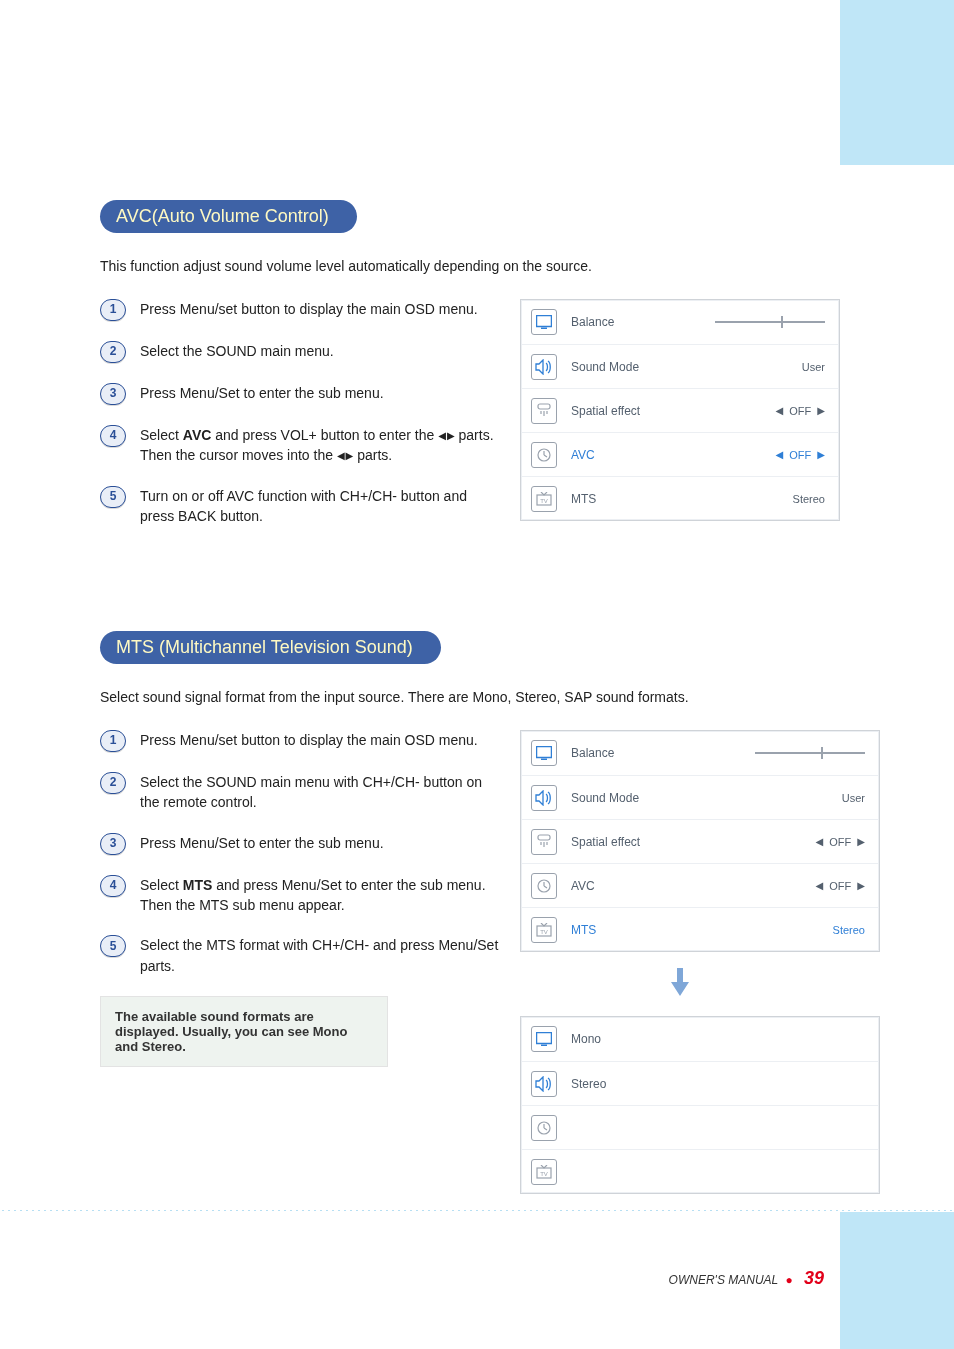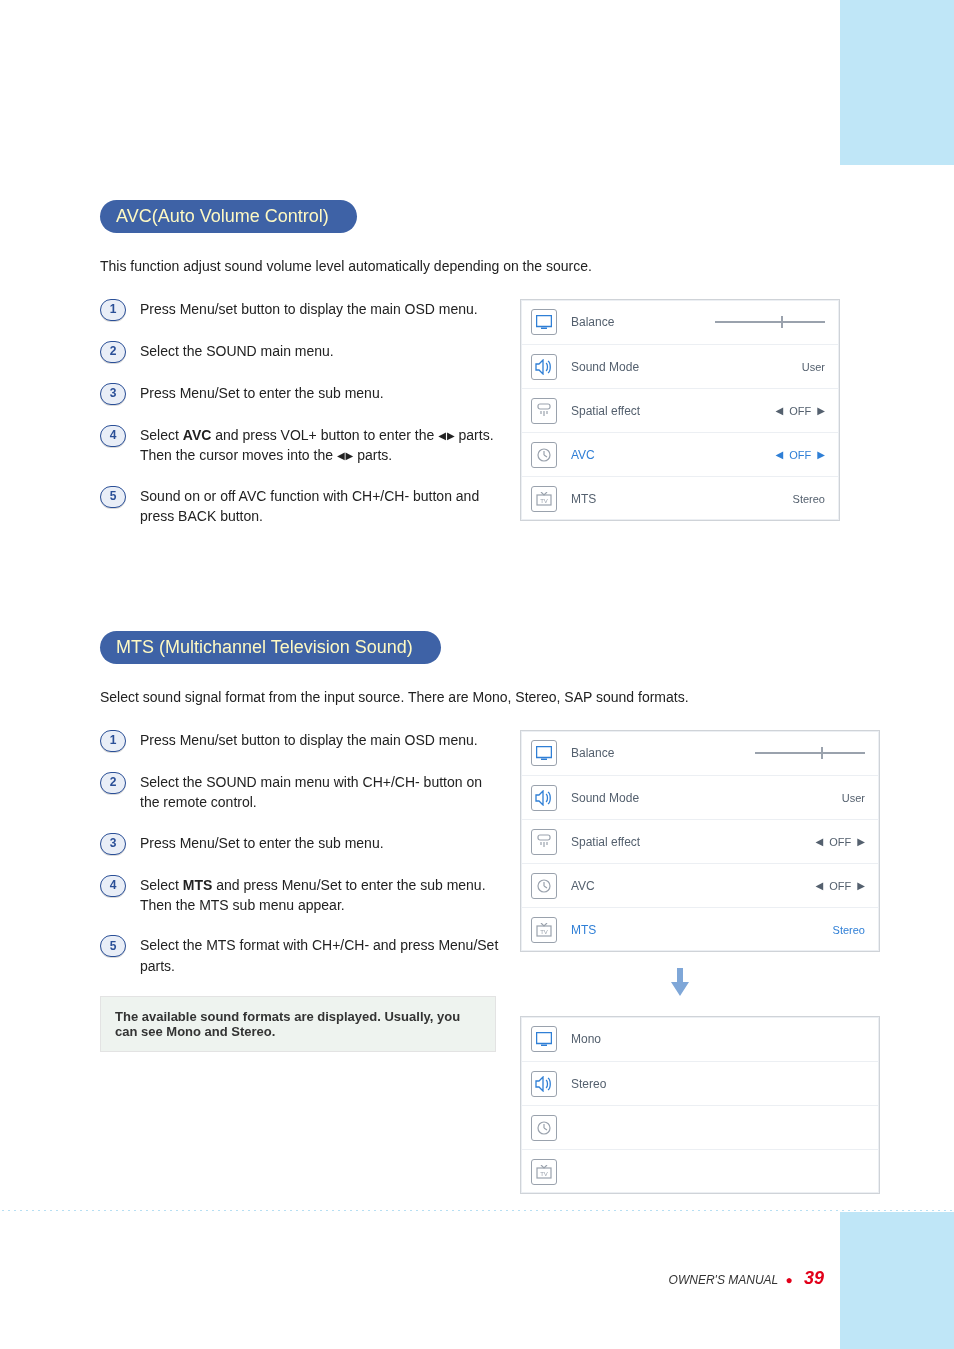--- a/index.html
+++ b/index.html
@@ -13,21 +13,21 @@
 
   .pill { background: #3e62a6; color: #fef9c3; border-radius: 999px; padding: 6px 28px 6px 16px; font-weight: normal; font-size: 18px; display: inline-block; margin-bottom: 25px; }
   .intro { font-size: 14px; color: #222; margin-bottom: 25px; }
 
   .body-row { display: flex; gap: 20px; align-items: flex-start; }
   .steps { flex: 0 0 400px; }
   .step { display: flex; align-items: flex-start; gap: 14px; margin-bottom: 20px; font-size: 14px; color: #222; line-height: 1.45; }
   .step .num { flex: 0 0 26px; height: 22px; border-radius: 11px; border: 1px solid #2a4f97; background: #e9eef7; color: #2a4f97; font-weight: bold; font-size: 12px; display: flex; align-items: center; justify-content: center; box-shadow: 0 1px 0 rgba(0,0,0,.15); }
   .step .txt b { font-weight: bold; }
 
-  .note { background: #eef3ef; border: 1px solid #e3e3e3; padding: 12px 14px; font-size: 13px; font-weight: bold; color: #333; width: 396px; margin-top: 10px; }
+  .note { background: #eef3ef; border: 1px solid #e3e3e3; padding: 12px 14px; font-size: 13px; font-weight: bold; color: #333; width: 288px; margin-top: 10px; }
 
   .osd { width: 360px; border: 1px solid #cfd3d8; box-shadow: 0 0 0 1px #eceff3 inset; }
   .osd-row { display: flex; align-items: center; height: 44px; padding: 0 14px 0 0; font-size: 12px; }
   .osd-row + .osd-row { border-top: 1px solid #eceff3; }
   .osd-icon { width: 46px; display: flex; justify-content: center; }
   .osd-icon .box { width: 26px; height: 26px; border: 1px solid #9aa2ad; border-radius: 3px; display: flex; align-items: center; justify-content: center; }
   .osd-label { flex: 1; color: #54606e; padding-left: 4px; }
   .osd-val { color: #54606e; font-size: 11px; display: flex; align-items: center; gap: 6px; }
   .sel .osd-label, .sel .osd-val, .sel .tri { color: #2f7fd6; fill: #2f7fd6; }
   .tri { font-size: 10px; color: #54606e; }
@@ -84,21 +84,21 @@
                 <span class="a">◀</span>
                 <span class="a">▶</span>
               </span><span> parts. Then the cursor moves into the </span><span class="lr-arrows">
                 <span class="a">◀</span>
                 <span class="a">▶</span>
               </span><span> parts.</span>
           </div>
         </div>
         <div class="step">
           <div class="num">5</div>
-          <div class="txt">Sound on or off AVC function with CH+/CH- button and press BACK button.</div>
+          <div class="txt">Turn on or off AVC function with CH+/CH- button and press BACK button.</div>
         </div>
       </div>
 
       <div class="osd">
         <div class="osd-row">
           <div class="osd-icon">
               <div class="box">
                 <svg width="16" height="14" viewBox="0 0 16 14">
                   <rect x="0.5" y="0.5" width="15" height="11" fill="none" stroke="#2f7fd6" stroke-width="1.5"></rect>
                   <rect x="5" y="12.5" width="6" height="1.5" fill="#2f7fd6"></rect>

